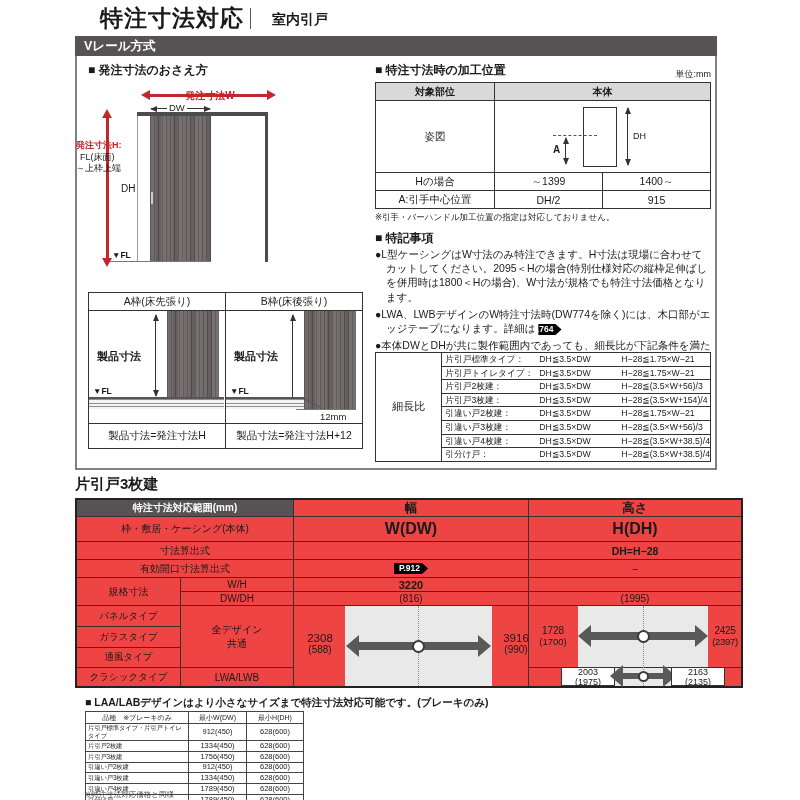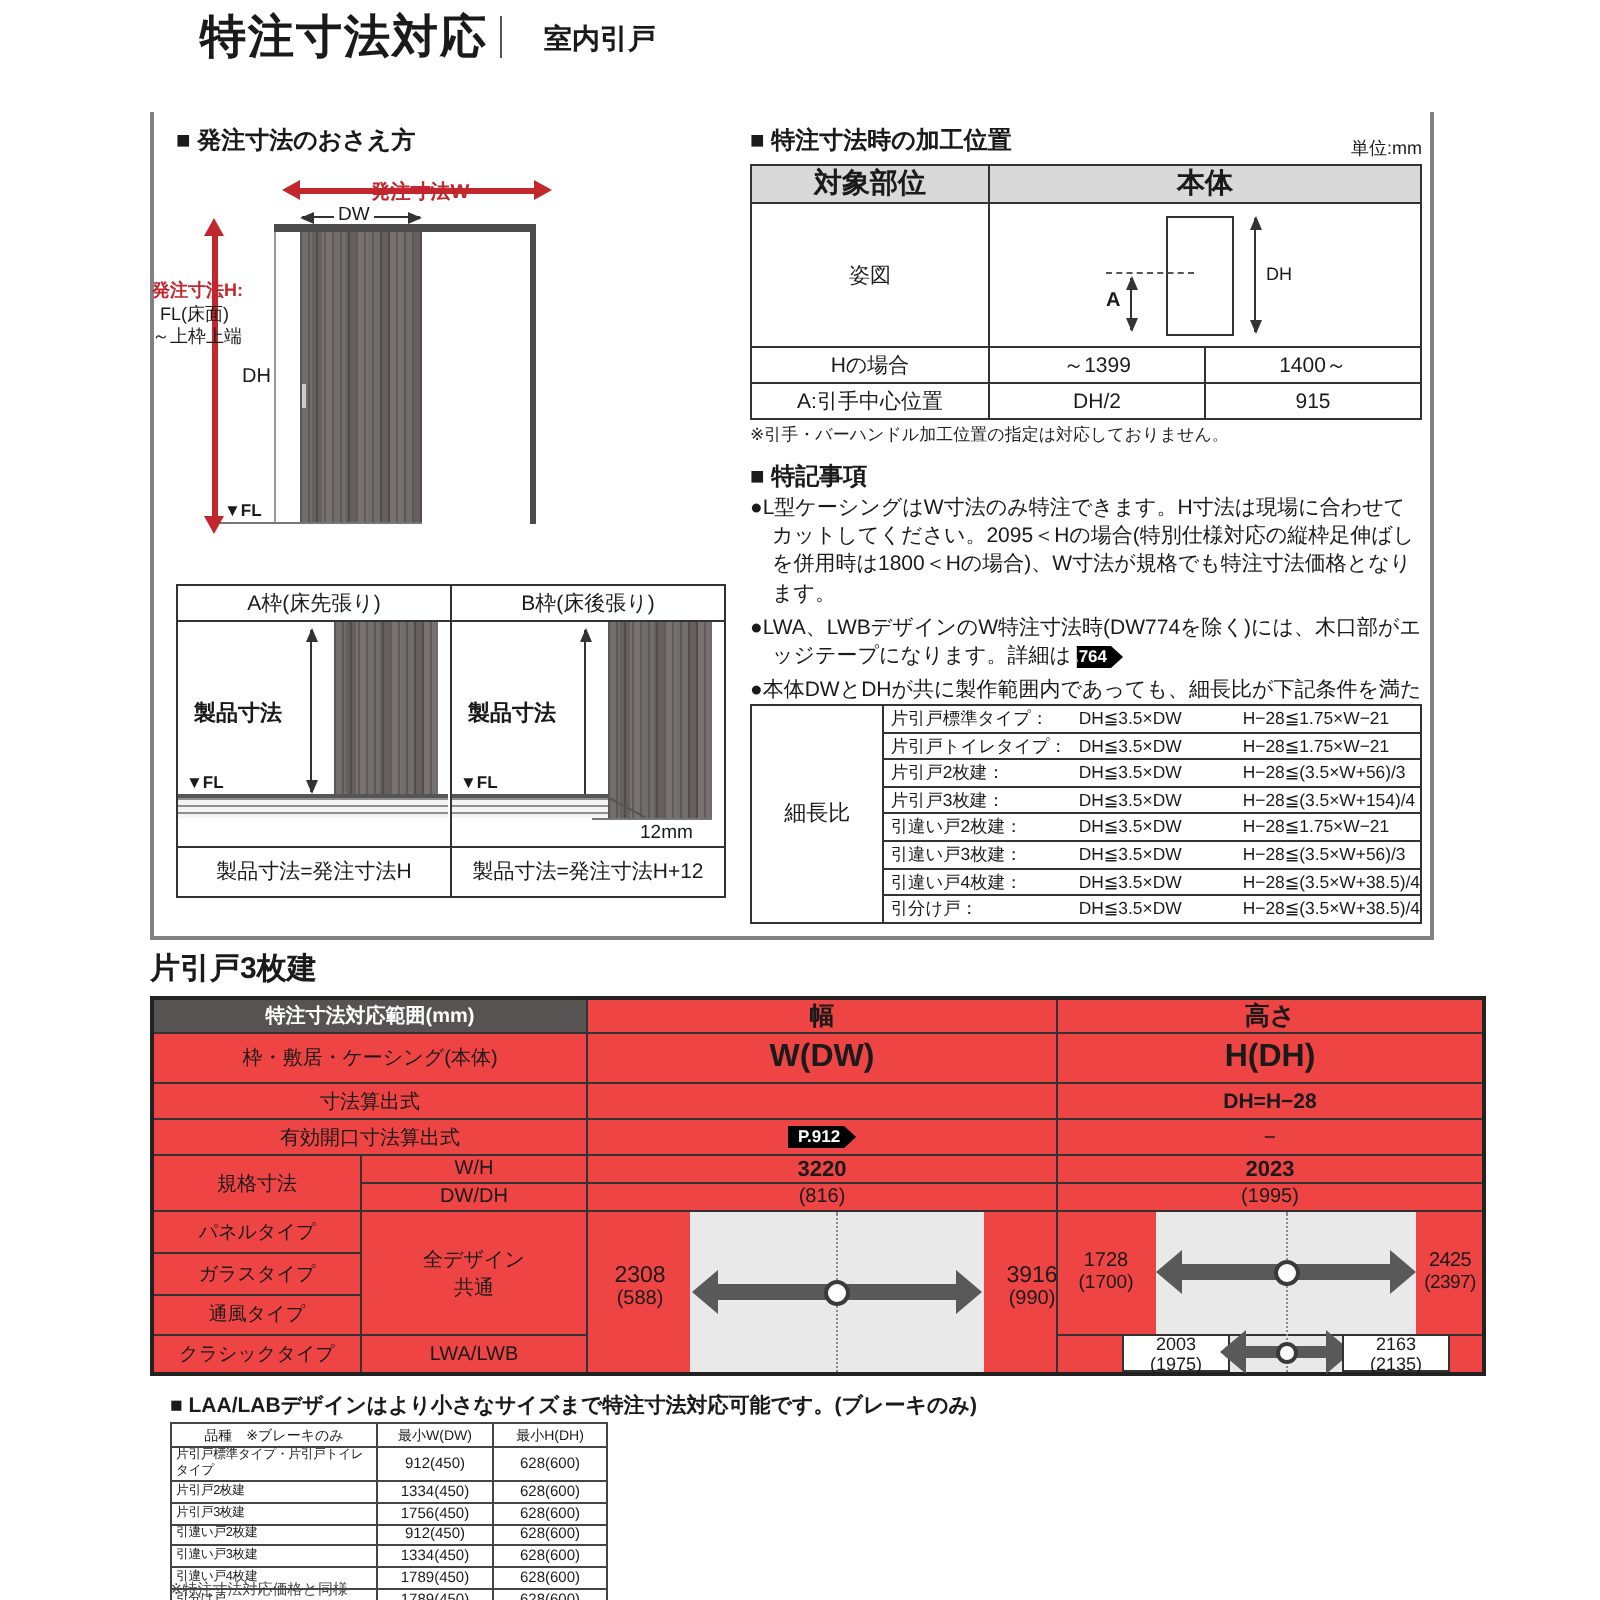--- a/index.html
+++ b/index.html
@@ -38,21 +38,21 @@
   .wood{background:repeating-linear-gradient(90deg,rgba(0,0,0,.20) 0 1px,rgba(0,0,0,0) 1px 4px),
         repeating-linear-gradient(90deg,#716d6b 0 6px,#655f5e 6px 11px,#777271 11px 17px);}
   .floor{background:repeating-linear-gradient(180deg,#8f8f8f 0 1px,#f4f4f4 1px 3.6px);}
   .ln{position:absolute;background:#333;}
   
   .pref{display:inline-block;background:#000;color:#fff;font-weight:bold;font-size:8.5px;line-height:11px;
         padding:0 8px 0 5px;clip-path:polygon(0 0,calc(100% - 6px) 0,100% 50%,calc(100% - 6px) 100%,0 100%);}
   
   #mach{border-collapse:collapse;table-layout:fixed;}
   #mach td,#mach th{border:1px solid #333;padding:0;text-align:center;vertical-align:middle;}
-  #mach th{background:#d9d9d9;font-size:14px;font-weight:bold;height:17px;}
+  #mach th{background:#d9d9d9;font-size:10px;font-weight:bold;height:17px;}
   #mach .lbl{font-size:10.5px;}
   #mach .val{font-size:10.5px;}
   .small-note{font-size:8.5px;color:#222;}
   
   .note-p{font-size:10.5px;line-height:14.2px;margin:0 0 3px 0;padding-left:11px;text-indent:-11px;}
   
   #slender{position:absolute;left:375px;top:352px;width:336px;border:1.5px solid #333;display:flex;box-sizing:border-box;background:#fff;}
   .sl-left{width:70px;border-right:1px solid #333;display:flex;align-items:center;justify-content:center;font-size:11px;}
   .sl-rows{flex:1;}
   .sl-row{height:12.6px;line-height:12.6px;font-size:8.7px;white-space:nowrap;border-top:1px solid #333;display:flex;padding-left:3px;}
@@ -86,20 +86,21 @@
 </style>
 </head>
 <body>
 
 <div id="page">
 
   <div class="abs doc-title" style="left:72px;top:3px;">特注寸法対応</div>
   <div class="abs vdiv" style="left:250px;top:8px;height:21px;"></div>
   <div class="abs doc-sub" style="left:272px;top:11px;">室内引戸</div>
 
+  <div class="abs vrail-bar" style="left:75px;top:36px;width:642px;height:20px;">Vレール方式</div>
   <div class="abs vrail-box" style="left:75px;top:56px;width:642px;height:414px;"></div>
 
   <div class="abs sec-h" style="left:88px;top:62px;">■ 発注寸法のおさえ方</div>
 
   <div class="abs red-h arr" style="left:150px;top:94px;width:117px;"></div>
   <div class="abs" style="left:160px;top:89px;width:100px;text-align:center;font-size:10px;font-weight:bold;color:#c1272d;">発注寸法W</div>
   <div class="abs thin-h arr" style="left:151px;top:108px;width:59px;"></div>
   <div class="abs" style="left:167px;top:102px;font-size:9.5px;background:#fff;padding:0 2px;">DW</div>
 
   <div class="ln" style="left:137px;top:112px;width:131px;height:4px;background:#4c4c4c;"></div>
@@ -278,21 +279,20 @@
     <div class="cell" style="left:217px;top:60px;width:234px;height:17px;">
         <span class="pref">P.912</span>
       </div>
     <div class="cell" style="left:452px;top:60px;width:212px;height:17px;font-size:10.5px;">−</div>
 
     <div class="cell" style="left:0;top:78px;width:103px;height:27px;font-size:10px;">規格寸法</div>
     <div class="cell" style="left:104px;top:78px;width:112px;height:13px;font-size:10px;">W/H</div>
     <div class="cell" style="left:104px;top:92px;width:112px;height:13px;font-size:10px;">DW/DH</div>
     <div class="cell" style="left:217px;top:78px;width:234px;height:13px;font-size:11px;font-weight:bold;">3220</div>
     <div class="cell" style="left:217px;top:92px;width:234px;height:13px;font-size:10px;">(816)</div>
-    <div class="cell" style="left:452px;top:78px;width:212px;height:13px;font-size:11px;font-weight:bold;">2023</div>
     <div class="cell" style="left:452px;top:92px;width:212px;height:13px;font-size:10px;">(1995)</div>
 
     <div class="cell" style="left:0;top:106px;width:103px;height:20px;font-size:9.5px;">パネルタイプ</div>
     <div class="cell" style="left:0;top:127px;width:103px;height:20px;font-size:9.5px;">ガラスタイプ</div>
     <div class="cell" style="left:0;top:148px;width:103px;height:19px;font-size:9.5px;">通風タイプ</div>
     <div class="cell" style="left:0;top:168px;width:103px;height:18px;font-size:9.5px;">クラシックタイプ</div>
     <div class="cell" style="left:104px;top:106px;width:112px;height:61px;font-size:10px;">
         <span style="width:52px;">全デザイン共通</span>
       </div>
     <div class="cell" style="left:104px;top:168px;width:112px;height:18px;font-size:10px;">LWA/LWB</div>

